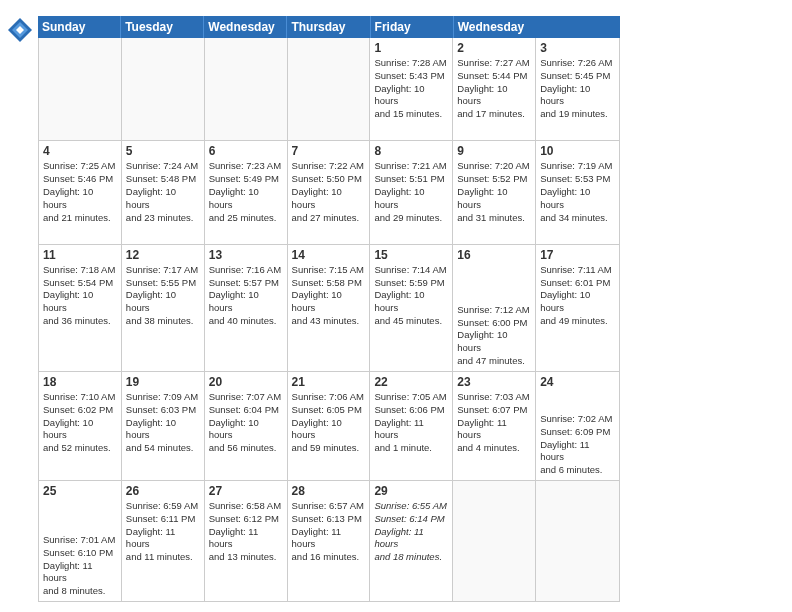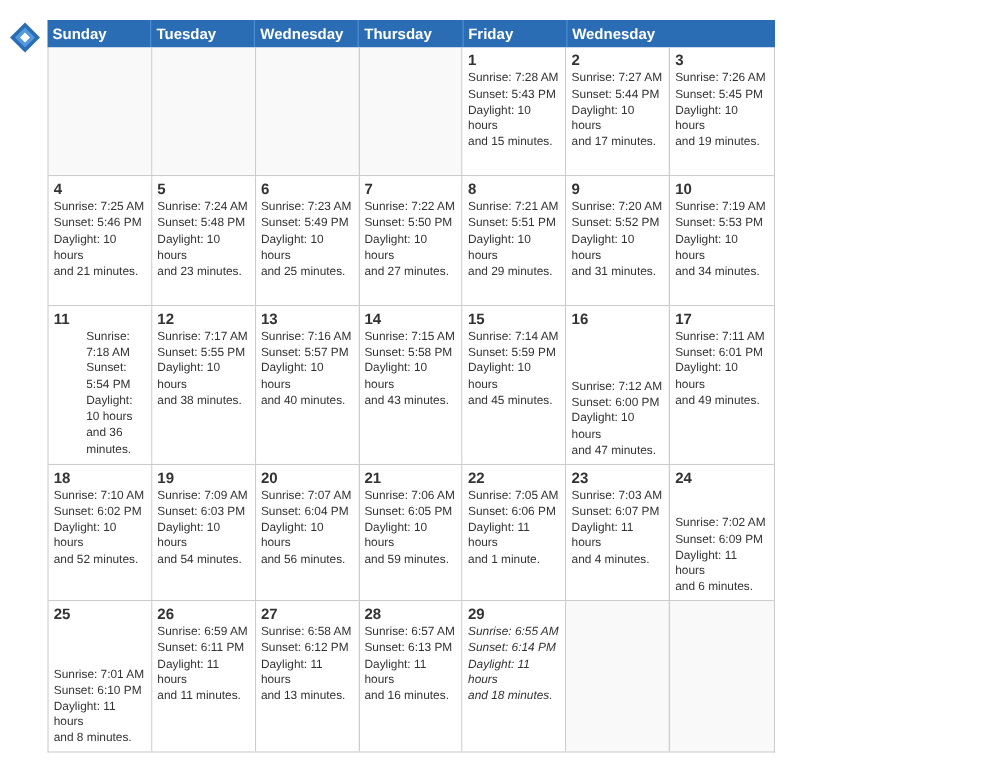--- a/index.html
+++ b/index.html
@@ -221,21 +221,21 @@
             <div class="day-num">10</div>
             <div class="day-info" style="white-space: pre-line;">Sunrise: 7:19 AM
 Sunset: 5:53 PM
 Daylight: 10 hours
 and 34 minutes.</div>
           </div>
         </div>
         <div class="cal-week">
           <div class="cal-cell">
             <div class="day-num">11</div>
-            <div class="day-info" style="white-space: pre-line; margin-left: 26px;">Sunrise: 7:18 AM
+            <div class="day-info" style="white-space: pre-line;">Sunrise: 7:18 AM
 Sunset: 5:54 PM
 Daylight: 10 hours
 and 36 minutes.</div>
           </div>
           <div class="cal-cell">
             <div class="day-num">12</div>
             <div class="day-info" style="white-space: pre-line;">Sunrise: 7:17 AM
 Sunset: 5:55 PM
 Daylight: 10 hours
 and 38 minutes.</div>

